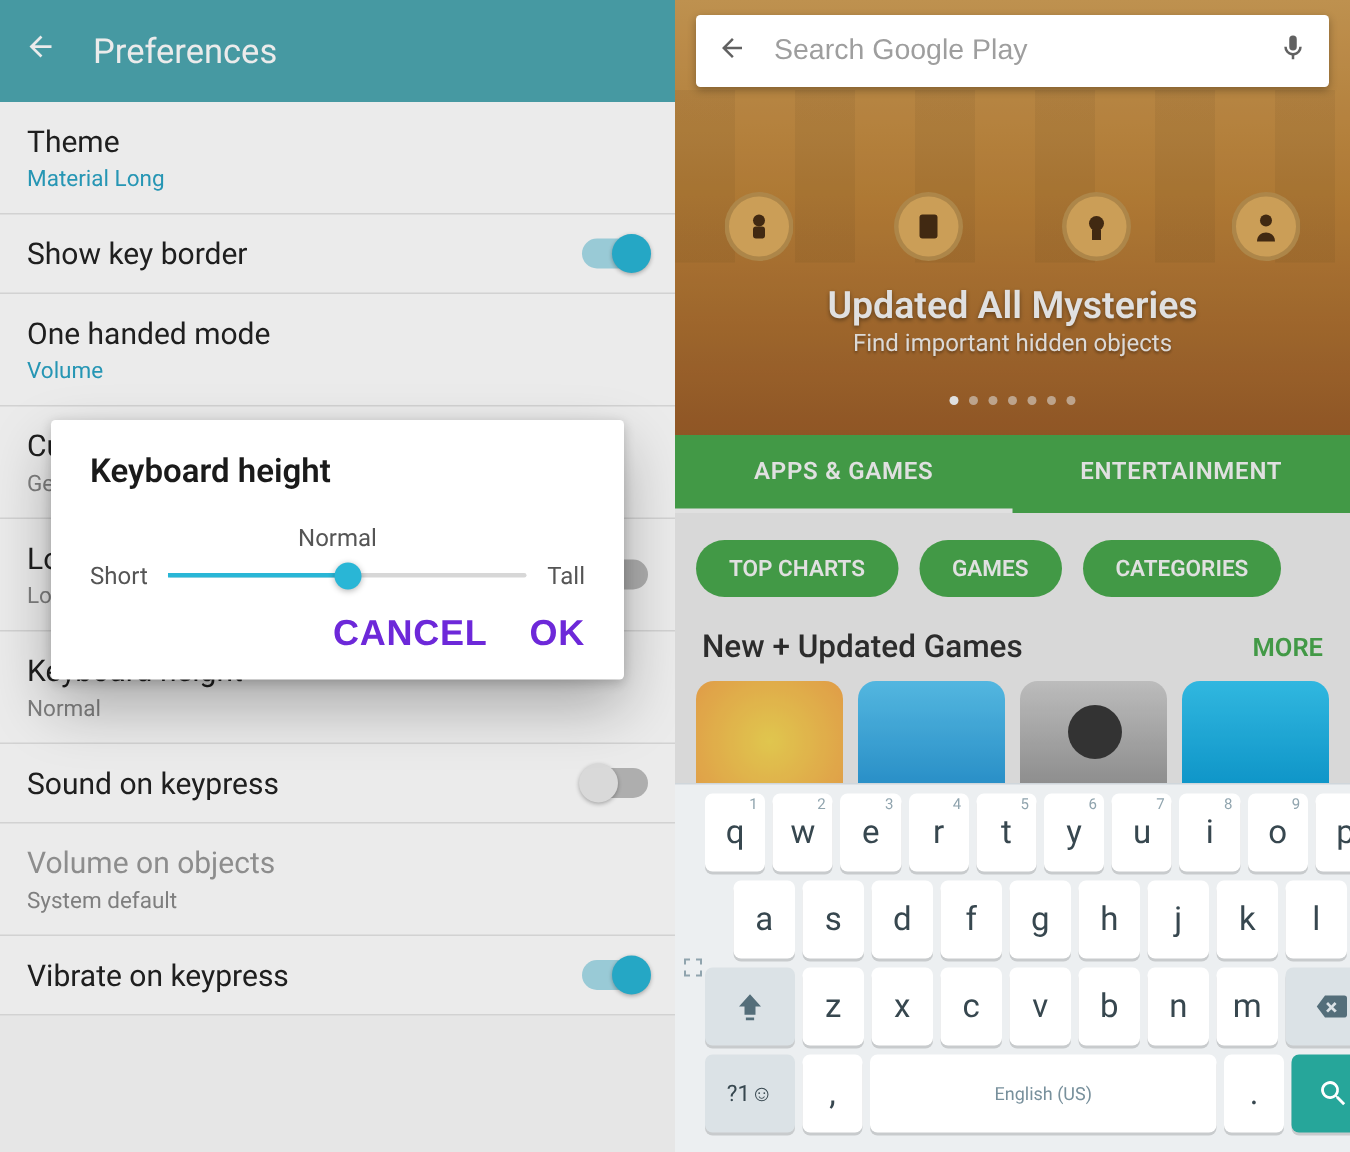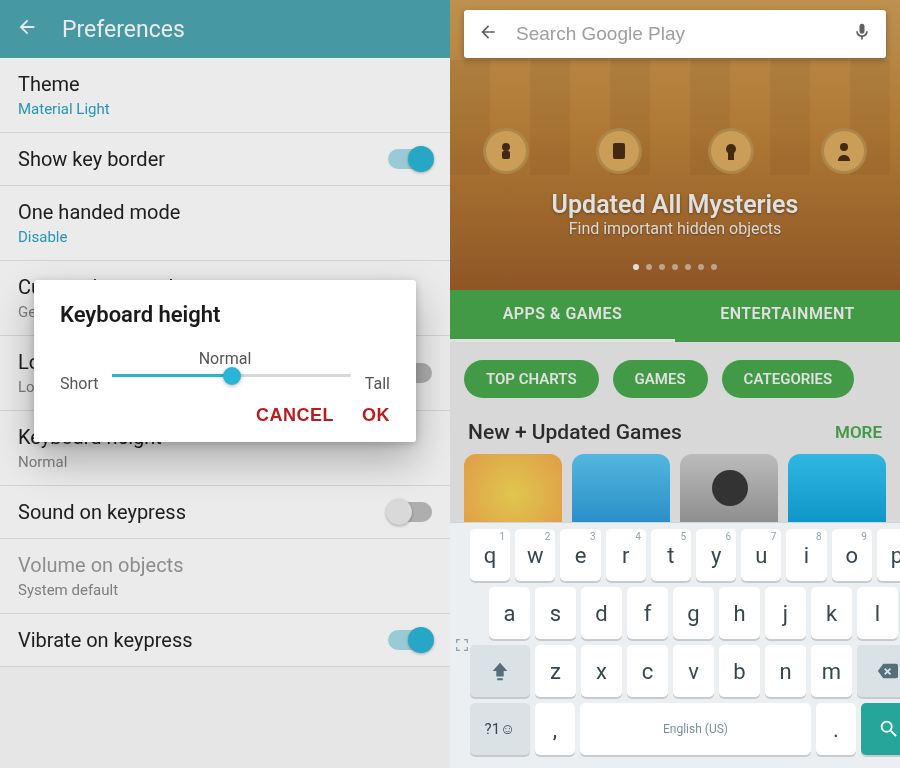--- a/index.html
+++ b/index.html
@@ -13,21 +13,21 @@
   .pane-right { width: 450px; background: #f6f6f6; }
 
   
   .left-overlay {
     position: absolute; inset: 0;
     background: rgba(0,0,0,0.08);
     pointer-events: none;
     z-index: 3;
   }
   .appbar {
-    height: 58px; background: #4da7b0; color: #fff;
+    height: 68px; background: #4da7b0; color: #fff;
     display: flex; align-items: center; padding: 0 16px;
     font-size: 23px; font-weight: 400;
   }
   .appbar .back { margin-right: 24px; font-size: 22px; }
   .settings { background: #fff; }
   .set-item {
     padding: 14px 18px; border-bottom: 1px solid #e4e4e4;
     display: flex; flex-direction: column; gap: 4px; position: relative;
   }
   .set-item .title { font-size: 20px; color: #222; }
@@ -49,34 +49,34 @@
 
   
   .dialog {
     position: absolute; left: 34px; right: 34px; top: 280px;
     background: #fff; border-radius: 3px;
     box-shadow: 0 18px 40px rgba(0,0,0,.28), 0 2px 8px rgba(0,0,0,.2);
     padding: 22px 26px 16px; z-index: 5;
   }
   .dialog h2 { font-size: 22px; font-weight: 600; color:#1a1a1a; margin-bottom: 22px;}
   .dlg-label-mid { text-align:center; font-size:16px; color:#555; margin-bottom:6px;}
-  .slider-row { display:flex; gap:14px; margin-bottom:0;}
+  .slider-row { display:flex; align-items:center; gap:14px; margin-bottom:16px;}
   .slider-row span { font-size:16px; color:#555; }
   .slider { flex:1; height:3px; background:#d7d7d7; position:relative; border-radius:2px;}
   .slider .fill { position:absolute; left:0; top:0; bottom:0; width:50%; background:#29b6d6;}
   .slider .thumb {
     position:absolute; left:50%; top:50%;
     width:18px; height:18px; border-radius:50%;
     background:#29b6d6; transform:translate(-50%,-50%);
     box-shadow:0 1px 4px rgba(0,0,0,.3);
   }
   .dialog-actions { display:flex; justify-content:flex-end; gap:28px;}
   .dialog-actions button {
     border:0; background:none; cursor:pointer;
-    font-size:18px; font-weight:700; color:#b91c1c; letter-spacing:.5px;margin-top:12px;
+    font-size:24px; font-weight:700; color:#6d28d9; letter-spacing:.5px;
   }
 
   
   .right-dim {
     position:absolute; inset:0; background:rgba(0,0,0,.12);
     z-index:2; pointer-events:none;
   }
   .searchbar {
     position:absolute; left:14px; right:14px; top:10px; height:48px;
     background:#fff; border-radius:3px; z-index:4;
@@ -179,29 +179,29 @@
       <svg viewBox="0 0 24 24" width="22" height="22" fill="#fff">
           <path d="M20 11H7.8l5.6-5.6L12 4l-8 8 8 8 1.4-1.4L7.8 13H20z"></path>
         </svg>
     </span>
     <span>Preferences</span>
   </div>
 
   <div class="settings" id="settings-list">
       <div class="set-item">
         <div class="title">Theme</div>
-        <div class="sub">Material Light</div>
+        <div class="sub">Material Long</div>
       </div>
       <div class="set-item">
         <div class="title">Show key border</div>
         <div class="toggle"></div>
       </div>
       <div class="set-item">
         <div class="title">One handed mode</div>
-        <div class="sub">Disable</div>
+        <div class="sub">Volume</div>
       </div>
       <div class="set-item">
         <div class="title">Custom input styles</div>
         <div class="sub grey">German (Germany) (QWERTZ)</div>
       </div>
       <div class="set-item">
         <div class="title">Long press delay</div>
         <div class="sub grey">Long press delay</div>
         <div class="toggle off"></div>
       </div>

